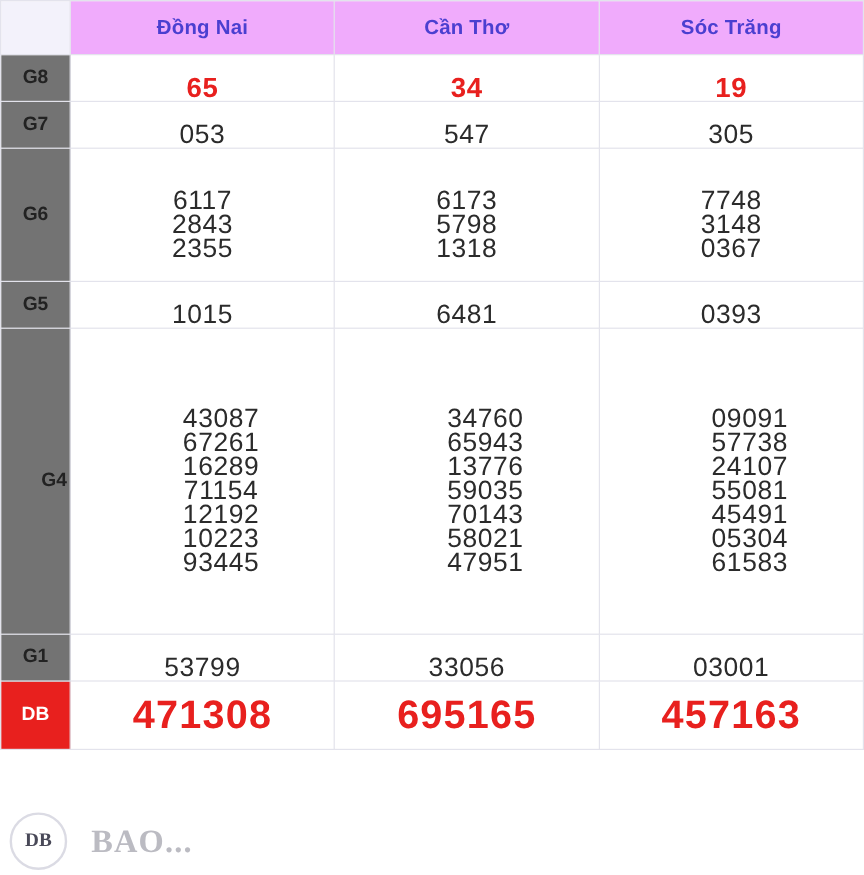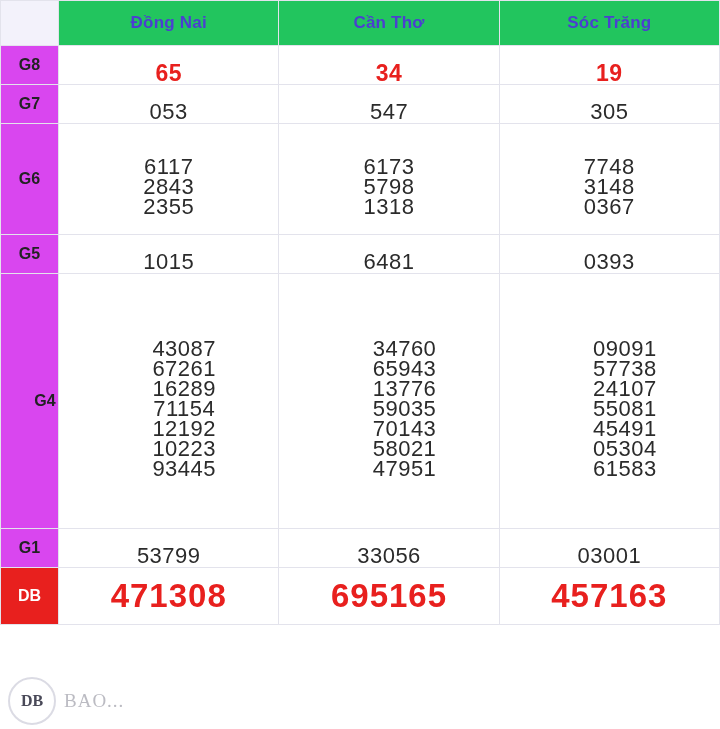--- a/index.html
+++ b/index.html
@@ -27,32 +27,32 @@
   table.lottery col.c-label { width: 58px; }
   table.lottery col.c-prov  { width: 220px; }
 
   table.lottery th, table.lottery td {
     border: 1px solid #e3e3ec;
     text-align: center;
     vertical-align: middle;
     padding: 0;
   }
   thead th {
-    background: #22c55e;
+    background: #f0abfc;
     color: #4b3fd0;
     font-size: 17px;
     font-weight: bold;
     height: 44px;
     letter-spacing: .2px;
   }
   thead th.corner {
     background: #f3f2fb;
   }
   td.label {
-    background: #d946ef;
+    background: #737373;
     color: #222;
     font-size: 16px;
     font-weight: bold;
   }
   td.nums {
     background: #ffffff;
     color: #2b2b2b;
     font-size: 22px;
     line-height: 36px;
     letter-spacing: .5px;
@@ -105,23 +105,23 @@
     border: 2px solid #d9d9e2;
     color: #3a3a4a;
     font-size: 16px;
     font-weight: bold;
     display: flex;
     align-items: center;
     justify-content: center;
     font-family: "Liberation Serif", serif;
   }
   .wm-text {
-    margin-left: 8px;
-    font-size: 19px;
-    font-weight: normal;
+    margin-left: 20px;
+    font-size: 27px;
+    font-weight: bold;
     color: rgba(120,120,135,0.55);
     font-family: "Liberation Serif", serif;
     letter-spacing: 1px;
   }
 </style>
 </head>
 <body>
 
 <div class="lottery-wrap">
   <table class="lottery">

